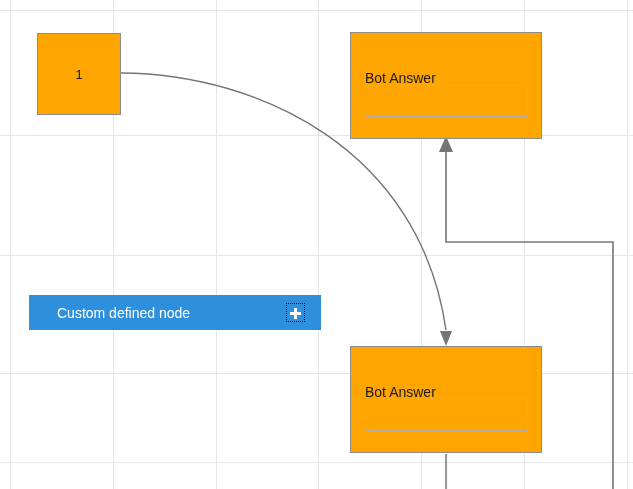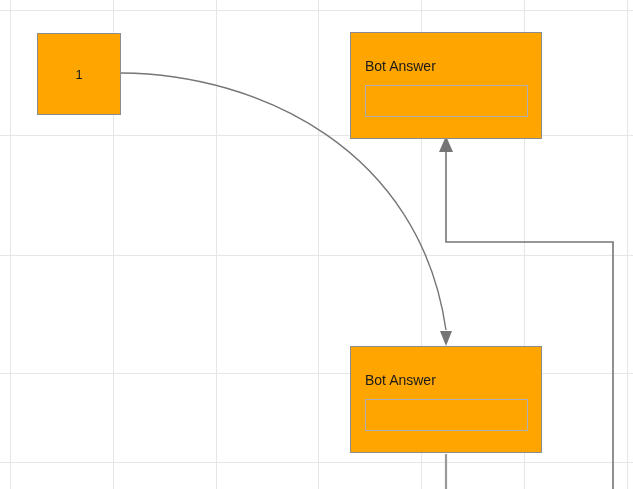--- a/index.html
+++ b/index.html
@@ -76,21 +76,21 @@
     width: 192px;
     height: 107px;
     padding: 0;
   }
   .node-bot-1 { left: 350px; top: 32px; }
   .node-bot-2 { left: 350px; top: 346px; }
 
   .node-bot-title {
     position: absolute;
     left: 14px;
-    top: 26px;
+    top: 38px;
     font-size: 14px;
     color: #1a1a1a;
     line-height: 1;
     white-space: nowrap;
   }
   .node-bot-slot {
     position: absolute;
     left: 14px;
     top: 52px;
     width: 163px;
@@ -190,14 +190,21 @@
   <div class="node node-bot node-bot-1">
     <div class="node-bot-title">Bot Answer</div>
     <div class="node-bot-slot"></div>
   </div>
 
   <div class="node node-bot node-bot-2">
     <div class="node-bot-title">Bot Answer</div>
     <div class="node-bot-slot"></div>
   </div>
 
+  <div class="palette-item">
+    <span class="palette-label">Custom defined node</span>
+    <span class="palette-add">
+      <span class="plus-h"></span>
+      <span class="plus-v"></span>
+    </span>
+  </div>
 
 </div>
 
 </body></html>

